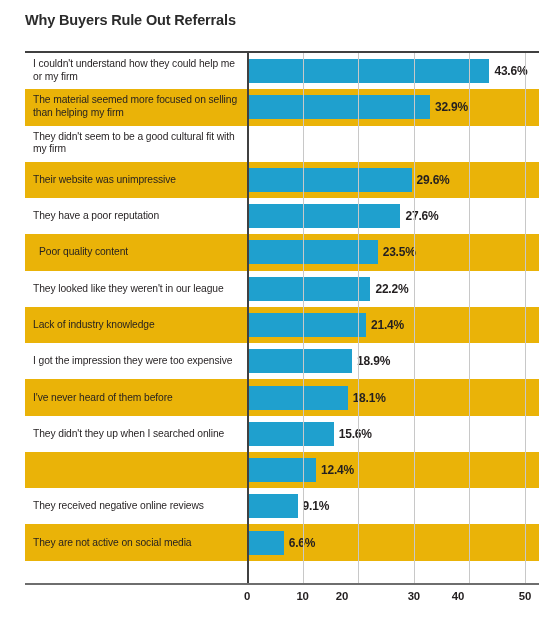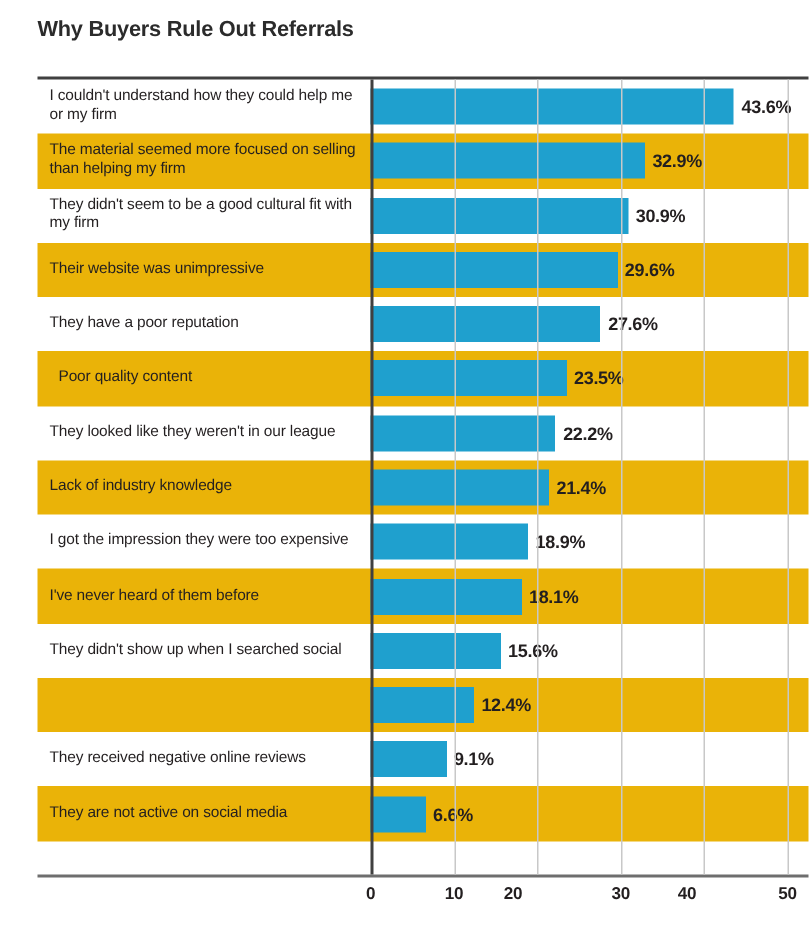--- a/index.html
+++ b/index.html
@@ -153,24 +153,20 @@
         </div>
         <div class="row band">
           <div class="row-label">The material seemed more focused on selling than helping my firm</div>
           <div class="bar-area">
             <div class="bar" style="width: 182.924px; background: rgb(31, 160, 206);"></div>
             <div class="bar-value" style="left: 187.924px;">32.9%</div>
           </div>
         </div>
         <div class="row">
           <div class="row-label">They didn't seem to be a good cultural fit with my firm</div>
-          <div class="bar-area">
-            <div class="bar" style="width: 171.804px; background: rgb(31, 160, 206);"></div>
-            <div class="bar-value" style="left: 176.804px;">30.9%</div>
-          </div>
         </div>
         <div class="row band">
           <div class="row-label">Their website was unimpressive</div>
           <div class="bar-area">
             <div class="bar" style="width: 164.576px; background: rgb(31, 160, 206);"></div>
             <div class="bar-value" style="left: 169.576px;">29.6%</div>
           </div>
         </div>
         <div class="row">
           <div class="row-label">They have a poor reputation</div>
@@ -208,21 +204,21 @@
           </div>
         </div>
         <div class="row band">
           <div class="row-label">I've never heard of them before</div>
           <div class="bar-area">
             <div class="bar" style="width: 100.636px; background: rgb(31, 160, 206);"></div>
             <div class="bar-value" style="left: 105.636px;">18.1%</div>
           </div>
         </div>
         <div class="row">
-          <div class="row-label">They didn't show up when I searched social</div>
+          <div class="row-label">They didn't they up when I searched online</div>
           <div class="bar-area">
             <div class="bar" style="width: 86.736px; background: rgb(31, 160, 206);"></div>
             <div class="bar-value" style="left: 91.736px;">15.6%</div>
           </div>
         </div>
         <div class="row band">
           <div class="bar-area">
             <div class="bar" style="width: 68.944px; background: rgb(31, 160, 206);"></div>
             <div class="bar-value" style="left: 73.944px;">12.4%</div>
           </div>

